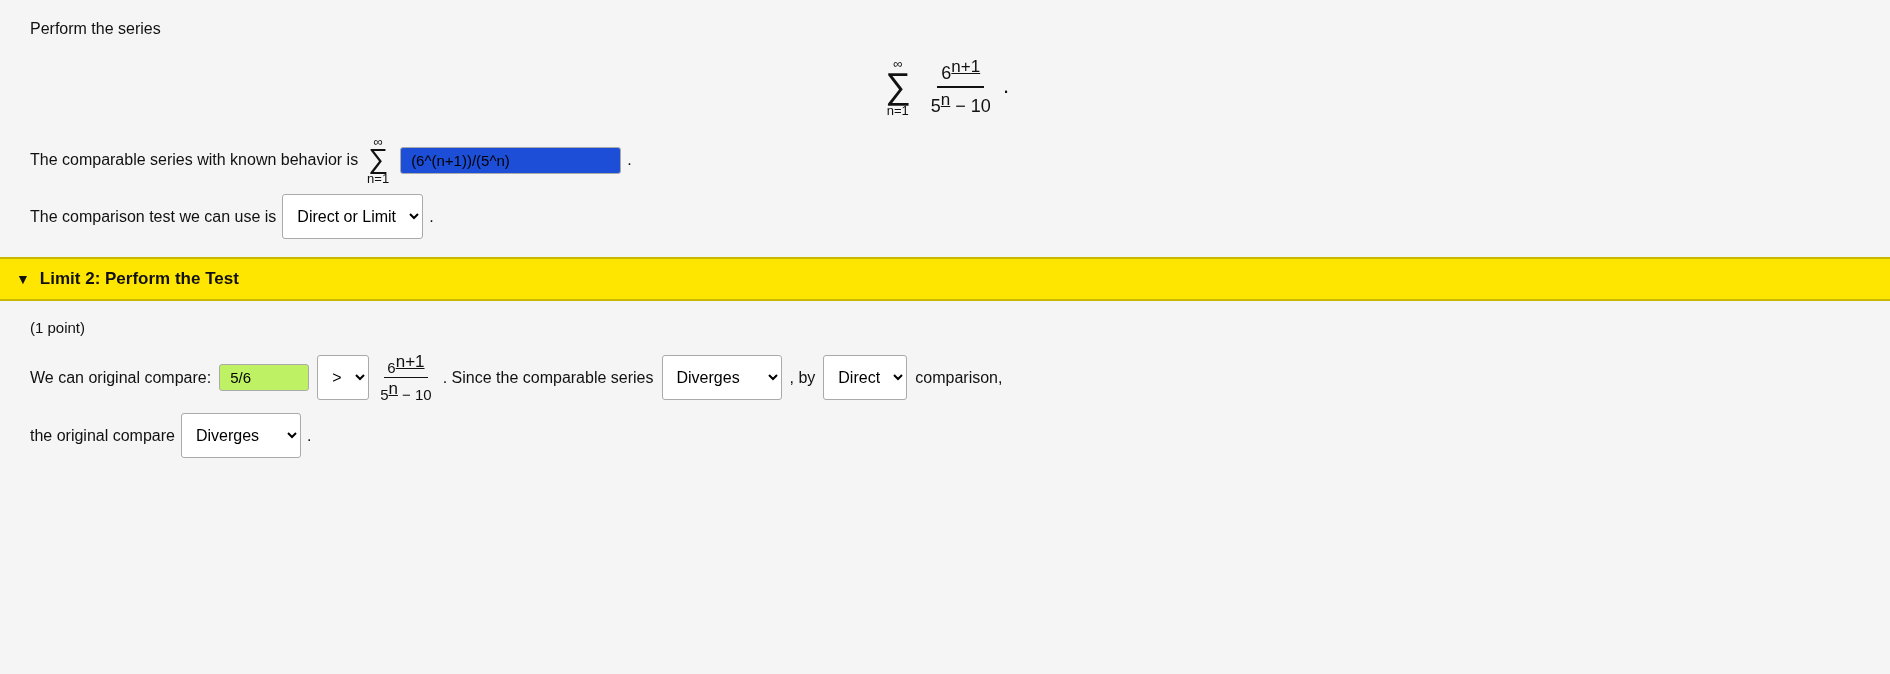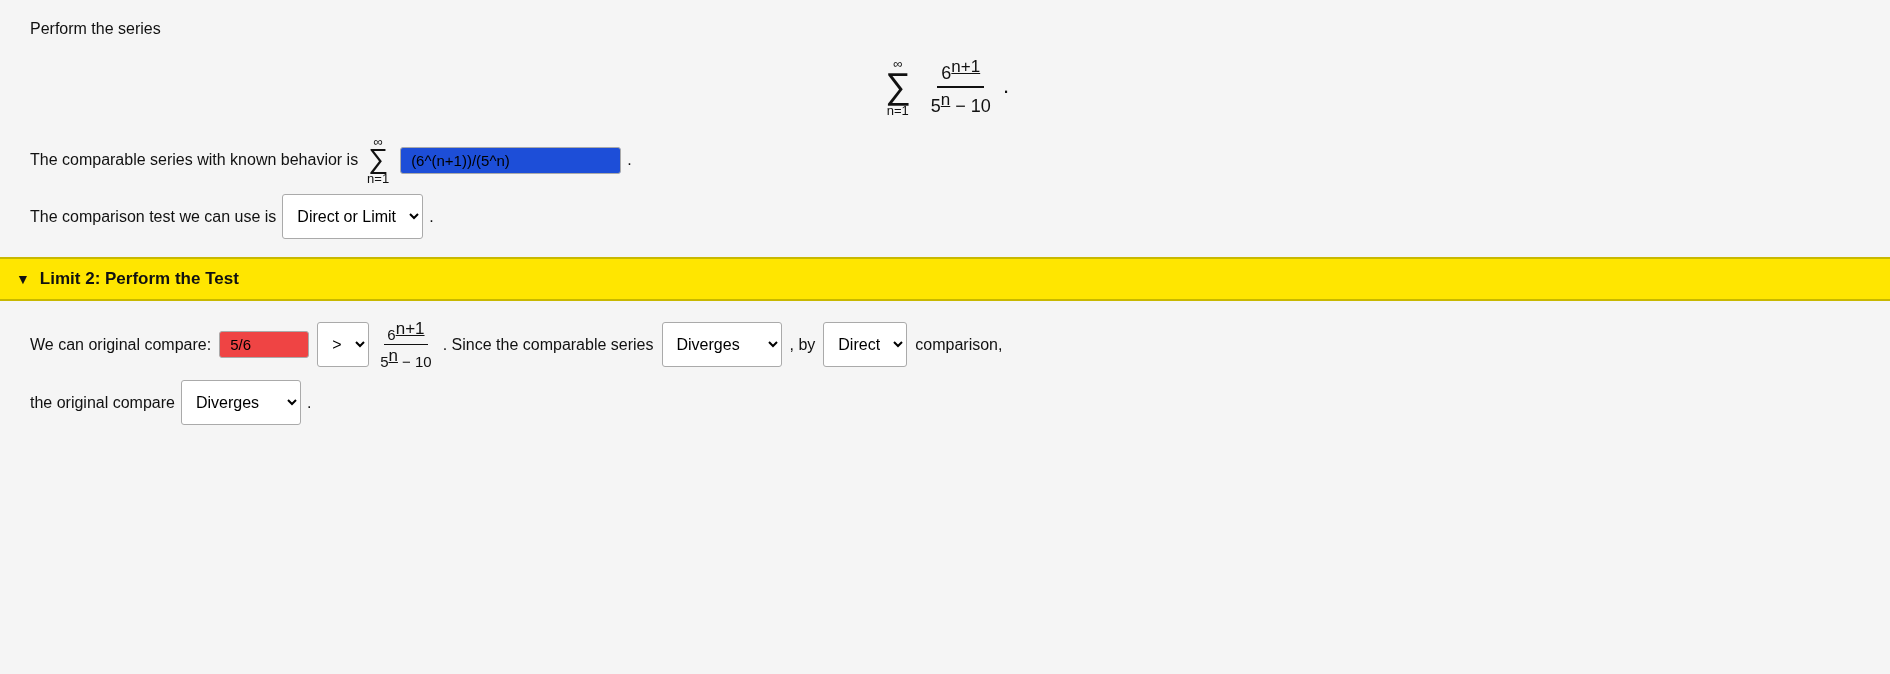--- a/index.html
+++ b/index.html
@@ -124,21 +124,21 @@
       font-size: 15px;
       text-align: center;
     }
     .math-fraction-inline .den {
       padding: 1px 3px 0 3px;
       font-size: 15px;
       text-align: center;
     }
     .compare-input {
       border: 1px solid #aaa;
-      background: #ef4444;
+      background: #bef264;
       padding: 4px 10px;
       font-size: 15px;
       border-radius: 3px;
       width: 90px;
     }
   </style>
 </head>
 <body>
 
 <div class="section">
@@ -182,20 +182,21 @@
   </select>
   <span>.</span>
 </div>
 
 <div class="yellow-bar">
   <span class="triangle">▼</span>
   <span>Limit 2: Perform the Test</span>
 </div>
 
 <div class="part2-content">
+  <p class="point-label">(1 point)</p>
 
   <div class="compare-row">
     <span>We can original compare:</span>
     <input class="compare-input" type="text" value="5/6" style="">
     <select class="dropdown">
       <option>&gt;</option>
       <option>&lt;</option>
       <option>=</option>
     </select>
 

